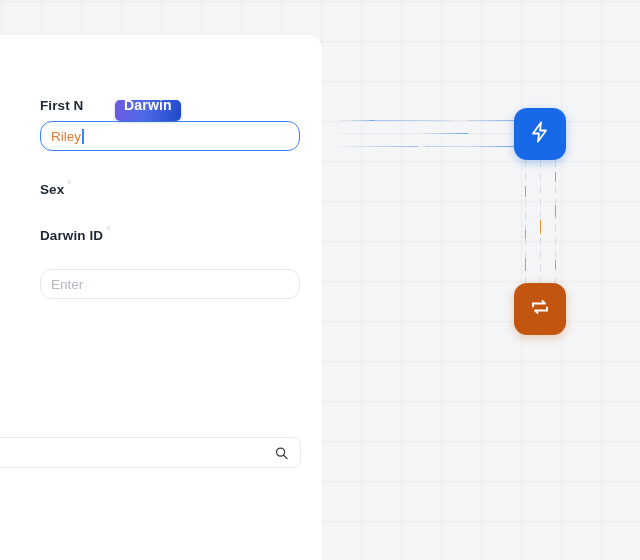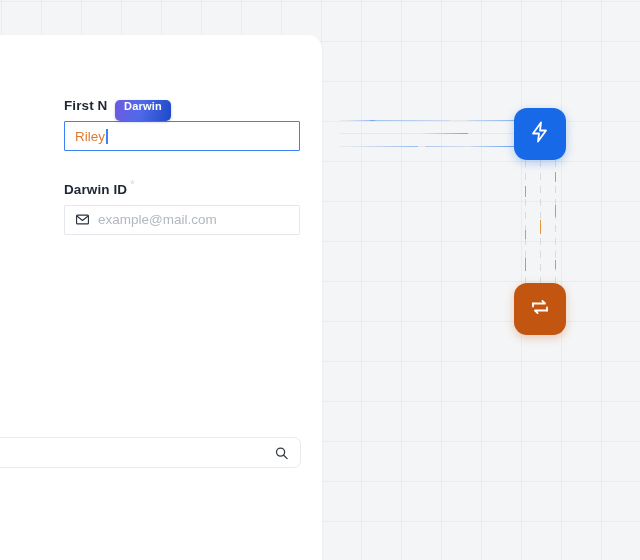--- a/index.html
+++ b/index.html
@@ -40,42 +40,42 @@
     overflow: hidden;
   }
 
   .col-main {
     position: absolute;
     left: 80px;
     top: 0;
     width: 260px;
   }
 
-  .field { margin-bottom: 27px; margin-left: 24px; }
+  .field { margin-bottom: 27px; }
 
   .field-label {
     font-size: 13.5px;
     color: #1f2733;
     font-weight: 600;
     letter-spacing: 0.1px;
     margin-bottom: 8px;
     white-space: nowrap;
     position: relative;
   }
   .req-mark {
     color: #dfe3e8;
     font-size: 11px;
     margin-left: 3px;
     vertical-align: super;
   }
 
   .input-box {
     height: 30px;
     border: 1px solid #e5e7eb;
-    border-radius: 1px;
+    border-radius: 12px;
     background: #ffffff;
     display: flex;
     align-items: center;
     padding: 0 10px;
     font-size: 13.5px;
     color: #b3b8c0;
     position: relative;
   }
   .input-box.focused {
     border: 1.6px solid #3b82f6;
@@ -105,27 +105,27 @@
     display: flex;
     align-items: center;
   }
 
   
   #darwin-badge {
     position: absolute;
     left: 115px;
     top: 100px;
     height: 21px;
-    padding: 0 9px;
-    display: flex;
-    align-items: flex-start;
+    padding: 8px 9px;
+    display: flex;
+    align-items: flex-end;
     border-radius: 5px;
     background: linear-gradient(100deg, #6d5ae0 0%, #4f6ae8 45%, #1e49c9 100%);
     color: #ffffff;
-    font-size: 11px;
+    font-size: 14px;
     font-weight: 600;
     letter-spacing: 0.2px;
     box-shadow: 0 1px 3px rgba(30,58,138,0.28);
     z-index: 30;
   }
 
   
   #search-bar {
     position: absolute;
     left: -30px;
@@ -268,38 +268,35 @@
       <div class="field-label">
         <span>First N</span>
       </div>
       <div class="input-box focused">
         <span class="val-filled">Riley</span>
           <span class="caret"></span>
       </div>
     </div>
 
     <div class="field">
+      <div class="field-label">
+        <span>Sex</span><span class="req-mark">*</span>
+      </div>
     </div>
 
     <div class="field">
       <div class="field-label">
         <span>Darwin ID</span><span class="req-mark">*</span>
       </div>
+    </div>
+
+    <div class="field">
       <div class="input-box">
-        <span class="input-icon-left">
-          <svg width="15" height="15" viewBox="0 0 24 24" fill="none" stroke="#2c3440" stroke-width="1.9" stroke-linecap="round" stroke-linejoin="round">
-            <rect x="2.5" y="5" width="19" height="14" rx="1.5"></rect>
-            <path d="M3 6.5l9 7 9-7"></path>
-          </svg>
-        </span>
-        <span>example@mail.com</span>
-      </div>
-    </div>
-
-    <div class="field">
+        <span>Enter</span>
+      </div>
     </div>
 
   </div>
 </div>
 
 <div id="search-bar">
   <span></span>
   <span class="input-icon-right">
     <svg width="15" height="15" viewBox="0 0 24 24" fill="none" stroke="#33393f" stroke-width="2" stroke-linecap="round" stroke-linejoin="round">
       <circle cx="10.5" cy="10.5" r="6.5"></circle>

